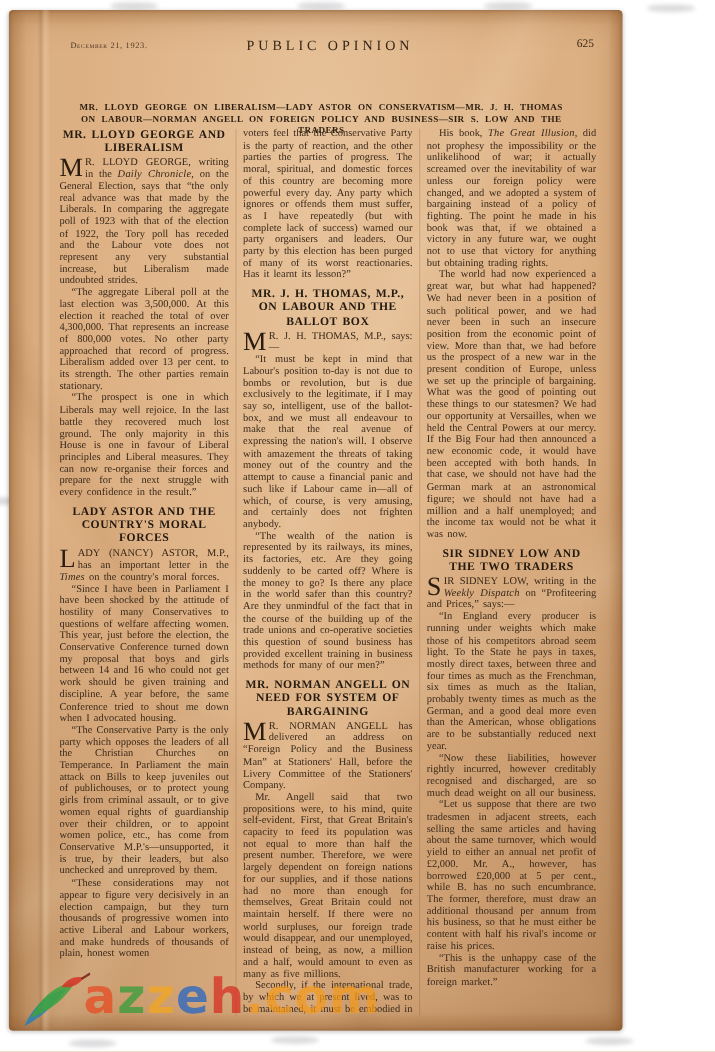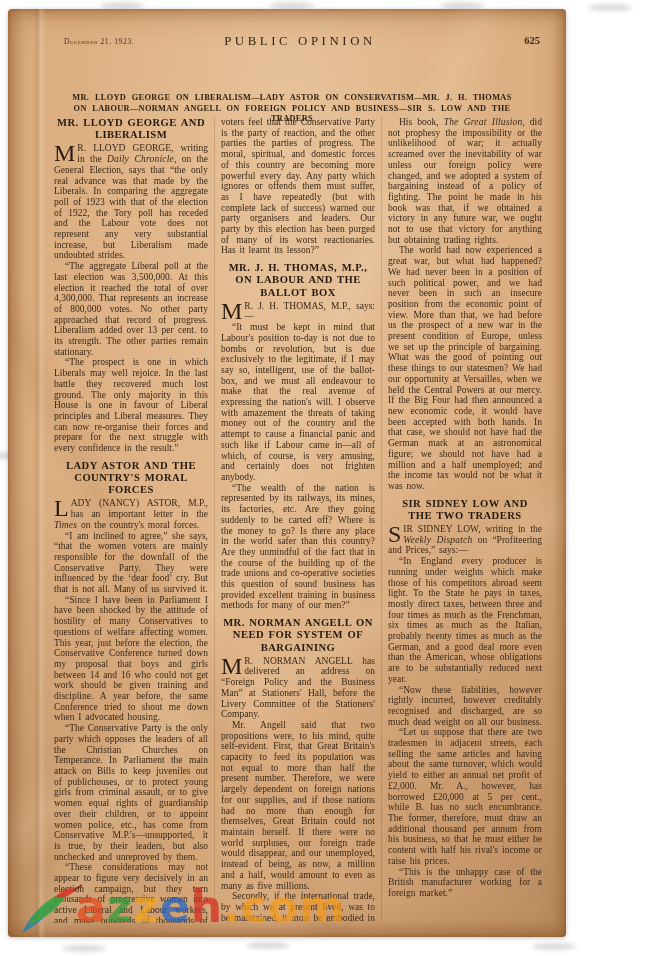--- a/index.html
+++ b/index.html
@@ -46,21 +46,21 @@
   }
   .issue-date{
     position:absolute;left:6px;top:3px;
     font-size:7.6px;letter-spacing:.6px;font-variant:small-caps;color:#4a3521;
   }
   .pub-title{
     position:absolute;left:50%;transform:translateX(-50%);top:0;
     font-size:12.8px;letter-spacing:3.6px;color:#352516;white-space:nowrap;
   }
   .page-num{
-    position:absolute;right:2px;top:1px;font-size:10.5px;color:#3c2b1a;font-weight:bold;
+    position:absolute;right:2px;top:1px;font-size:10.5px;color:#3c2b1a;
   }
   
   .headline{
     position:absolute;top:44px;left:0;right:0;text-align:center;
     font-size:28px;font-weight:bold;color:#241a0f;
     letter-spacing:2.5px;word-spacing:23px;white-space:nowrap;
   }
   .subhead{
     position:absolute;top:84px;left:50px;right:40px;text-align:center;
     font-weight:bold;font-size:8.3px;line-height:10.6px;
@@ -130,21 +130,20 @@
   </div>
 
   <div class="columns">
     <div class="col">
         <h3 class="sec-head">MR. LLOYD GEORGE AND LIBERALISM</h3>
         <p class="body-para noindent"><span class="dropcap">M</span>R. LLOYD GEORGE, writing in the <i>Daily Chronicle</i>, on the General Election, says that “the only real advance was that made by the Liberals. In comparing the aggregate poll of 1923 with that of the election of 1922, the Tory poll has receded and the Labour vote does not represent any very substantial increase, but Liberalism made undoubted strides.</p>
         <p class="body-para">“The aggregate Liberal poll at the last election was 3,500,000. At this election it reached the total of over 4,300,000. That represents an increase of 800,000 votes. No other party approached that record of progress. Liberalism added over 13 per cent. to its strength. The other parties remain stationary.</p>
         <p class="body-para">“The prospect is one in which Liberals may well rejoice. In the last battle they recovered much lost ground. The only majority in this House is one in favour of Liberal principles and Liberal measures. They can now re-organise their forces and prepare for the next struggle with every confidence in the result.”</p>
         <h3 class="sec-head">LADY ASTOR AND THE COUNTRY'S MORAL FORCES</h3>
         <p class="body-para noindent"><span class="dropcap">L</span>ADY (NANCY) ASTOR, M.P., has an important letter in the <i>Times</i> on the country's moral forces.</p>
-        <p class="body-para">“I am inclined to agree,” she says, “that the women voters are mainly responsible for the downfall of the Conservative Party. They were influenced by the ‘dear food’ cry. But that is not all. Many of us survived it.</p>
         <p class="body-para">“Since I have been in Parliament I have been shocked by the attitude of hostility of many Conservatives to questions of welfare affecting women. This year, just before the election, the Conservative Conference turned down my proposal that boys and girls between 14 and 16 who could not get work should be given training and discipline. A year before, the same Conference tried to shout me down when I advocated housing.</p>
         <p class="body-para">“The Conservative Party is the only party which opposes the leaders of all the Christian Churches on Temperance. In Parliament the main attack on Bills to keep juveniles out of publichouses, or to protect young girls from criminal assault, or to give women equal rights of guardianship over their children, or to appoint women police, etc., has come from Conservative M.P.'s—unsupported, it is true, by their leaders, but also unchecked and unreproved by them.</p>
         <p class="body-para">“These considerations may not appear to figure very decisively in an election campaign, but they turn thousands of progressive women into active Liberal and Labour workers, and make hundreds of thousands of plain, honest women</p>
       </div>
     <div class="col">
         <p class="body-para noindent">voters feel that the Conservative Party is the party of reaction, and the other parties the parties of progress. The moral, spiritual, and domestic forces of this country are becoming more powerful every day. Any party which ignores or offends them must suffer, as I have repeatedly (but with complete lack of success) warned our party organisers and leaders. Our party by this election has been purged of many of its worst reactionaries. Has it learnt its lesson?”</p>
         <h3 class="sec-head">MR. J. H. THOMAS, M.P., ON LABOUR AND THE BALLOT BOX</h3>
         <p class="body-para noindent"><span class="dropcap">M</span>R. J. H. THOMAS, M.P., says:—</p>
         <p class="body-para">“It must be kept in mind that Labour's position to-day is not due to bombs or revolution, but is due exclusively to the legitimate, if I may say so, intelligent, use of the ballot-box, and we must all endeavour to make that the real avenue of expressing the nation's will. I observe with amazement the threats of taking money out of the country and the attempt to cause a financial panic and such like if Labour came in—all of which, of course, is very amusing, and certainly does not frighten anybody.</p>
         <p class="body-para">“The wealth of the nation is represented by its railways, its mines, its factories, etc. Are they going suddenly to be carted off? Where is the money to go? Is there any place in the world safer than this country? Are they unmindful of the fact that in the course of the building up of the trade unions and co-operative societies this question of sound business has provided excellent training in business methods for many of our men?”</p>

